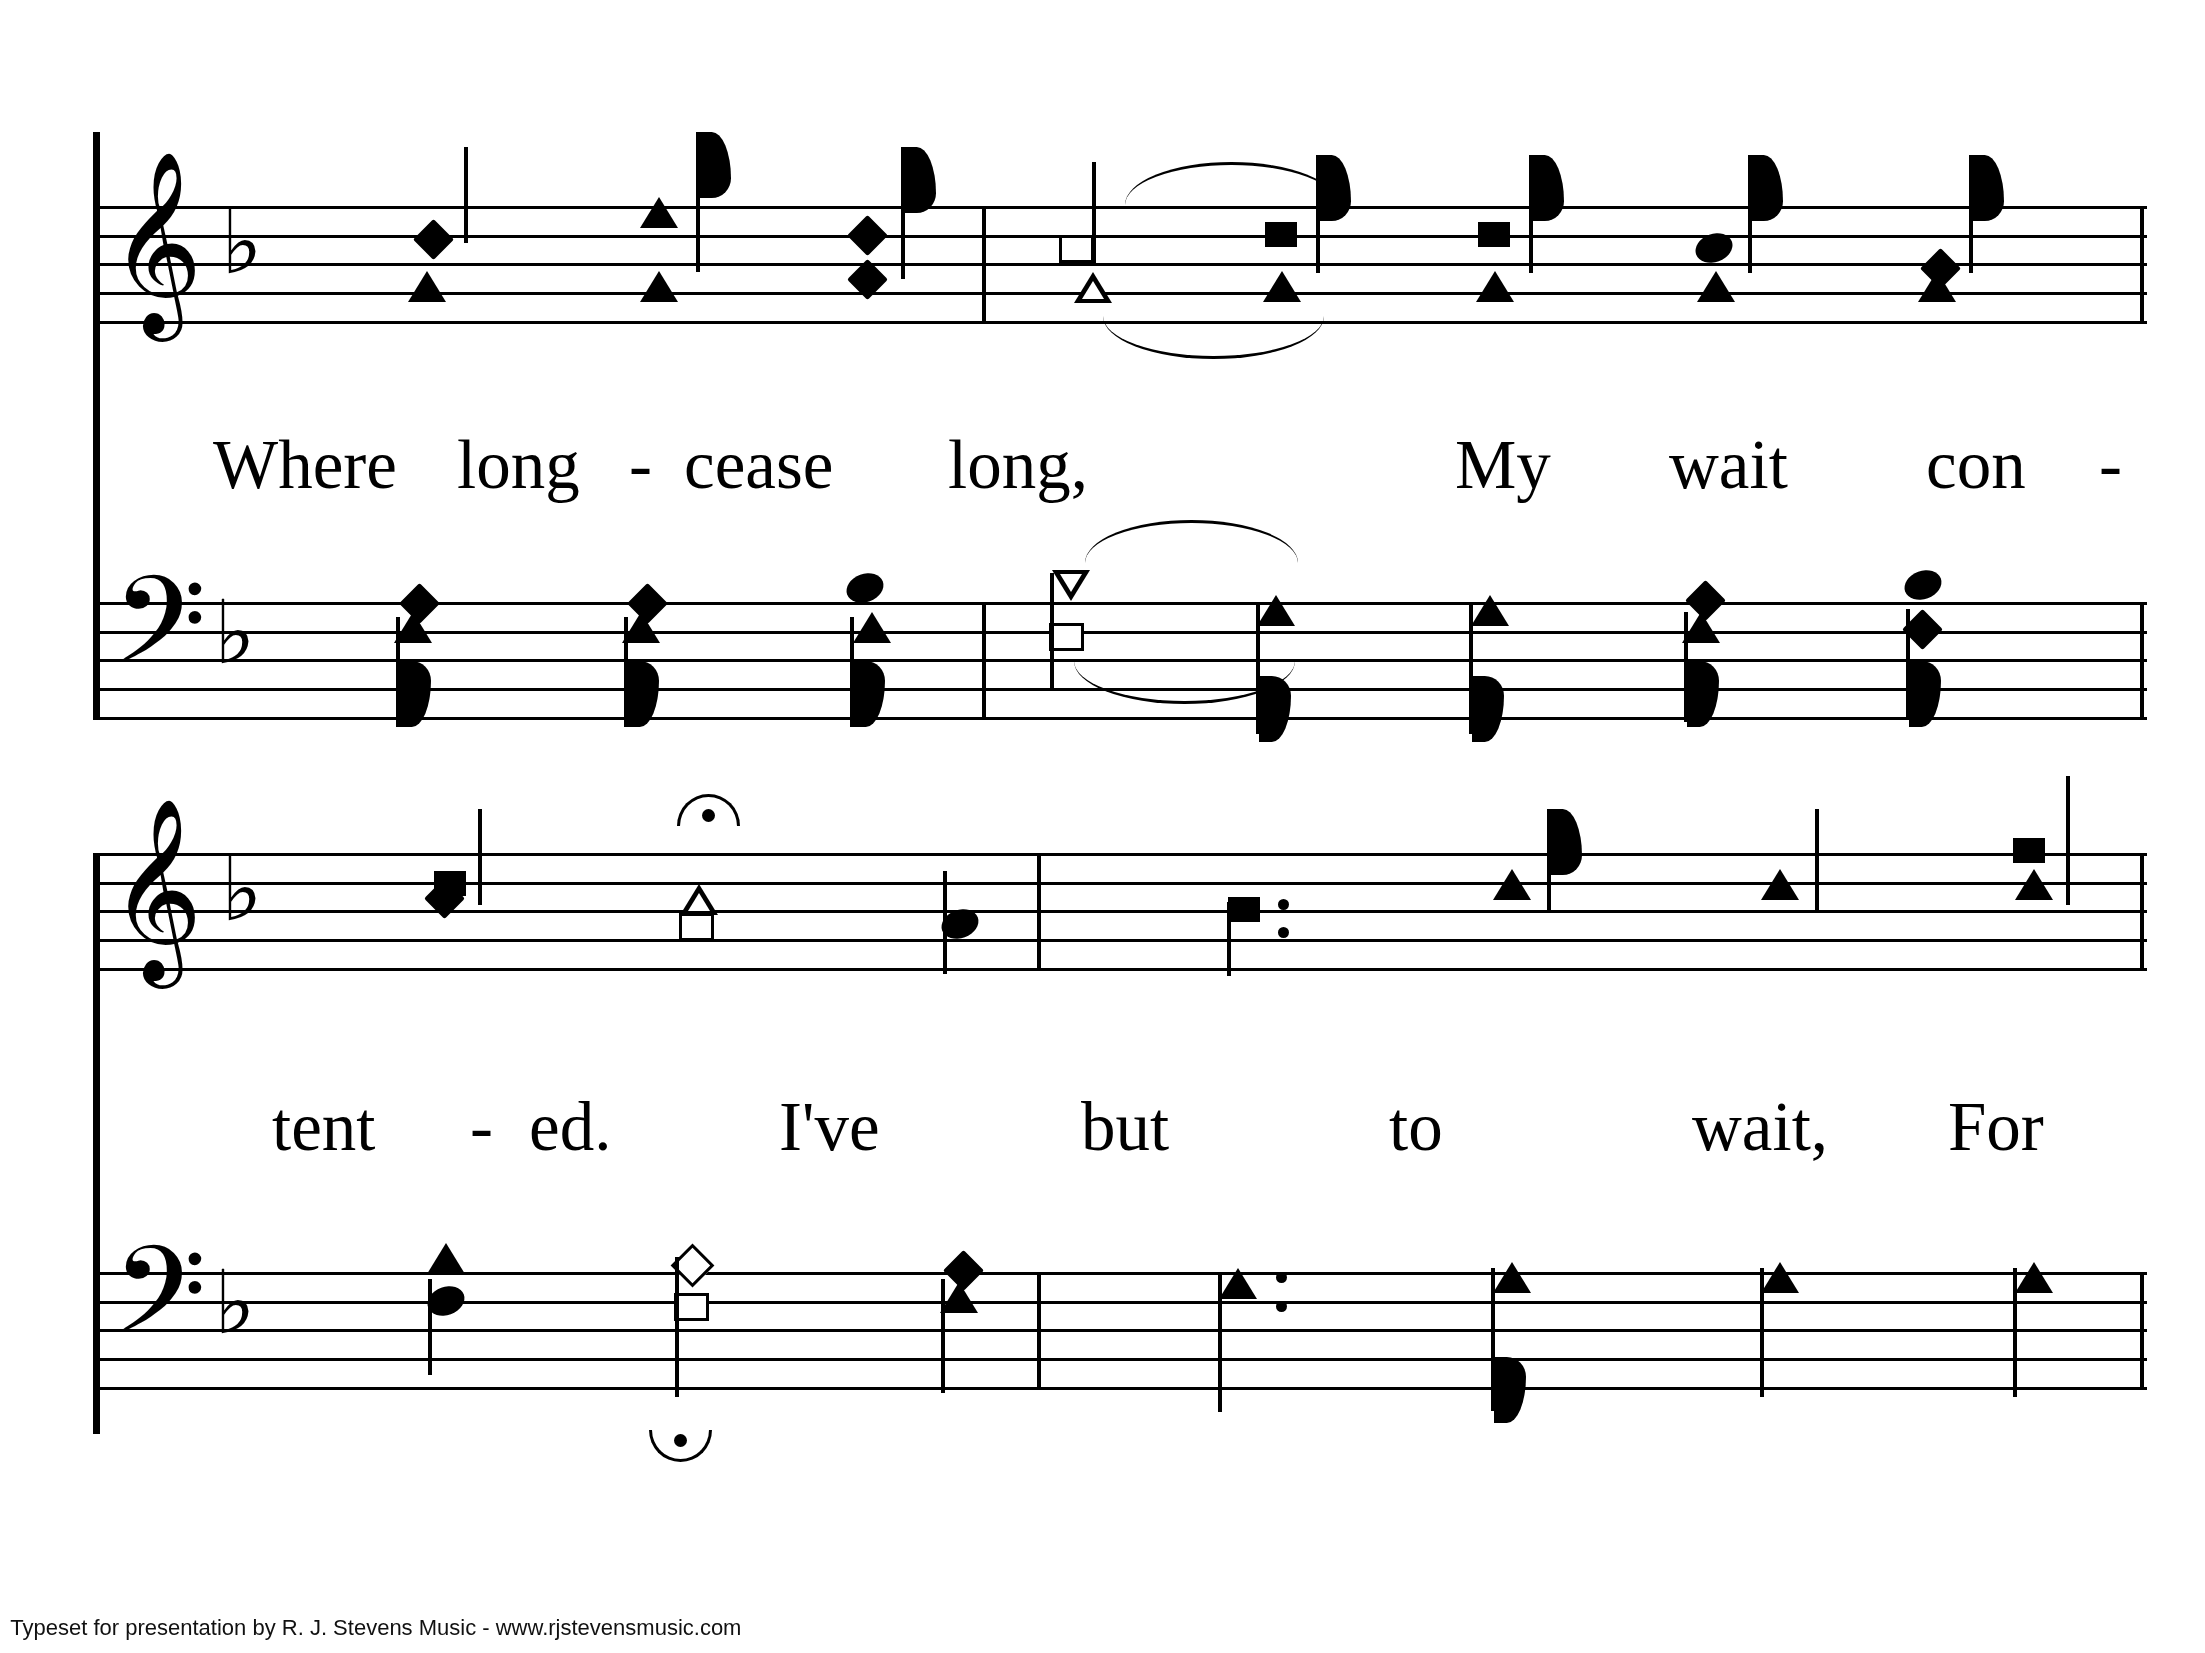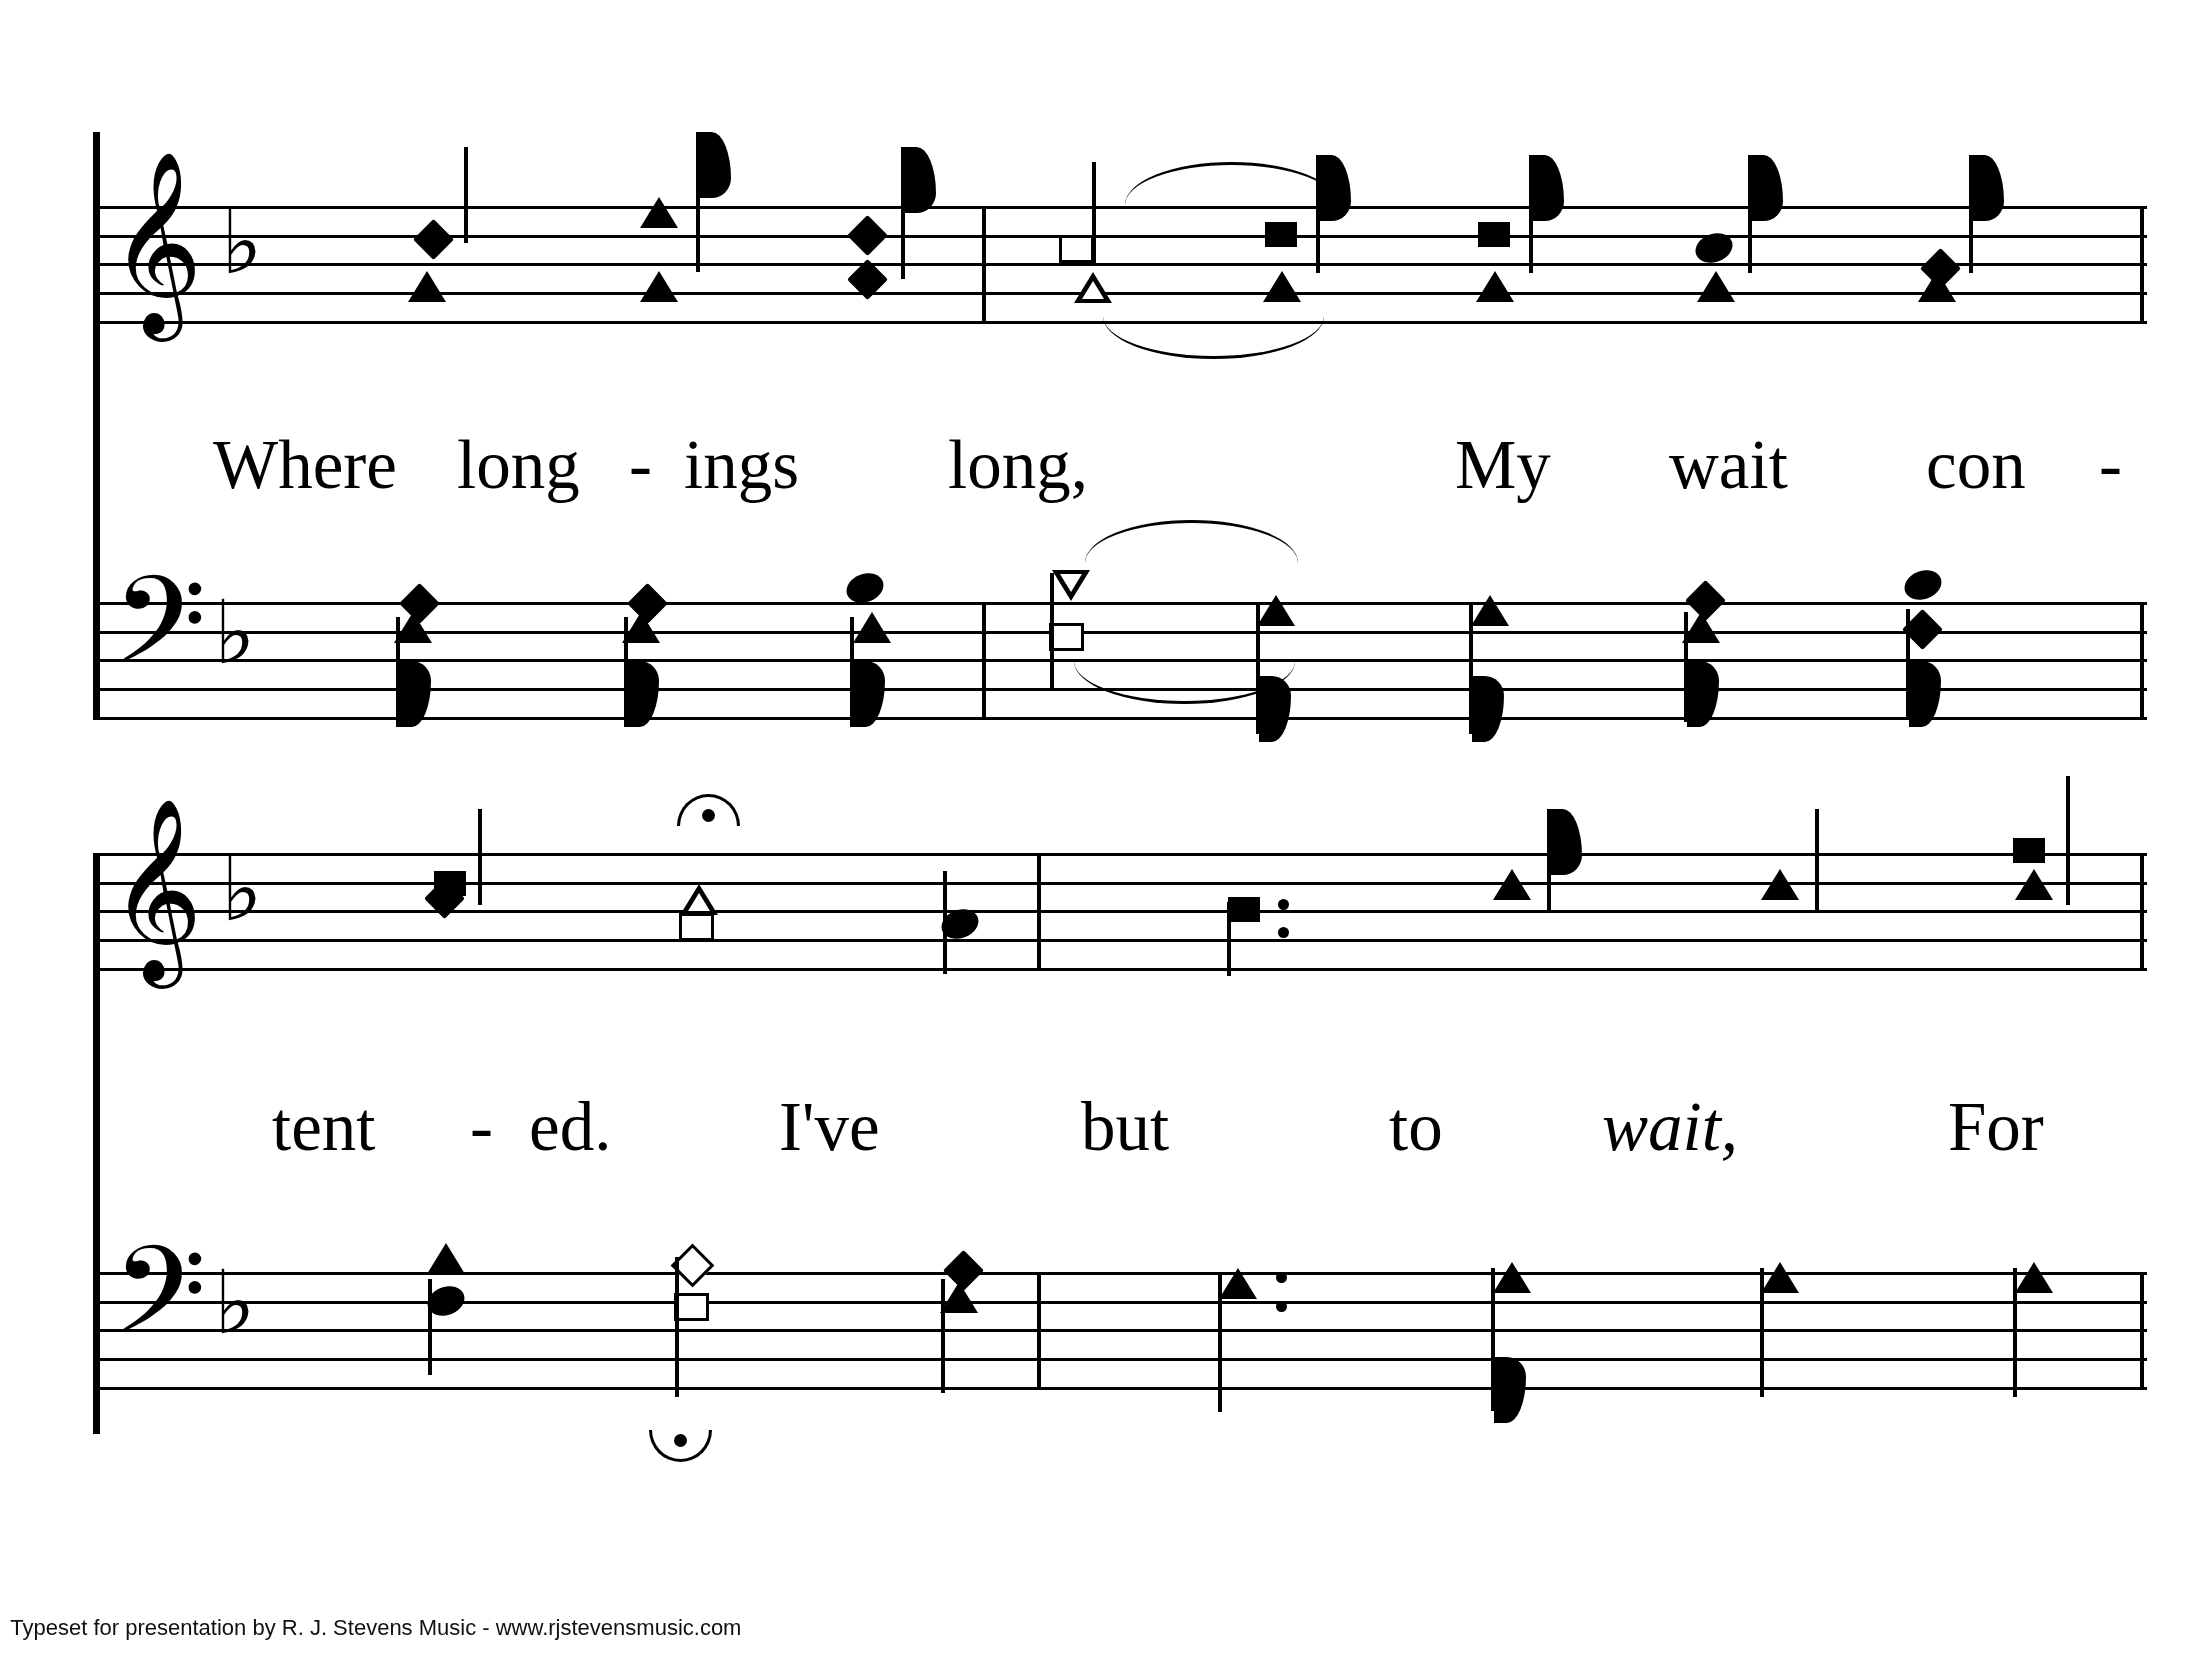--- a/index.html
+++ b/index.html
@@ -303,21 +303,21 @@
       <div class="nh sh-dia" style="left:1830px; top:48px;"></div>
       <div class="nh sh-tri" style="left:1822px; top:65px;"></div>
       <div class="stem" style="left:1873px; top:-51px; height:118px;"></div>
       <div class="flag" style="left:1876px; top:-51px;"></div>
     </div>
 
     <div class="lyrics" style="top:294px;">
       <span class="lyric-word" style="left:213px;">Where</span>
       <span class="lyric-word" style="left:457px;">long</span>
       <span class="lyric-word" style="left:629px;">-</span>
-      <span class="lyric-word" style="left:684px;">ings</span>
+      <span class="lyric-word" style="left:684px;">cease</span>
       <span class="lyric-word" style="left:948px;">long,</span>
       <span class="lyric-word" style="left:1455px;">My</span>
       <span class="lyric-word" style="left:1669px;">wait</span>
       <span class="lyric-word" style="left:1926px;">con</span>
       <span class="lyric-word" style="left:2099px;">-</span>
     </div>
 
     <div class="staff" style="top:470px;">
       <div class="line"></div>
       <div class="line"></div>
@@ -420,21 +420,21 @@
       <div class="stem" style="left:1970px; top:-77px; height:129px;"></div>
     </div>
 
     <div class="lyrics" style="top:272px;">
       <span class="lyric-word" style="left:272px;">tent</span>
       <span class="lyric-word" style="left:470px;">-</span>
       <span class="lyric-word" style="left:529px;">ed.</span>
       <span class="lyric-word" style="left:779px;">I've</span>
       <span class="lyric-word" style="left:1066px;margin-left:15px;">but</span>
       <span class="lyric-word" style="left:1389px;">to</span>
-      <span class="lyric-word" style="left:1602px;font-style:italic;">wait,</span>
+      <span class="lyric-word" style="left:1692px;">wait,</span>
       <span class="lyric-word" style="left:1948px;">For</span>
     </div>
 
     <div class="staff" style="top:456px;">
       <div class="line"></div>
       <div class="line"></div>
       <div class="line"></div>
       <div class="line"></div>
       <div class="line"></div>
 

